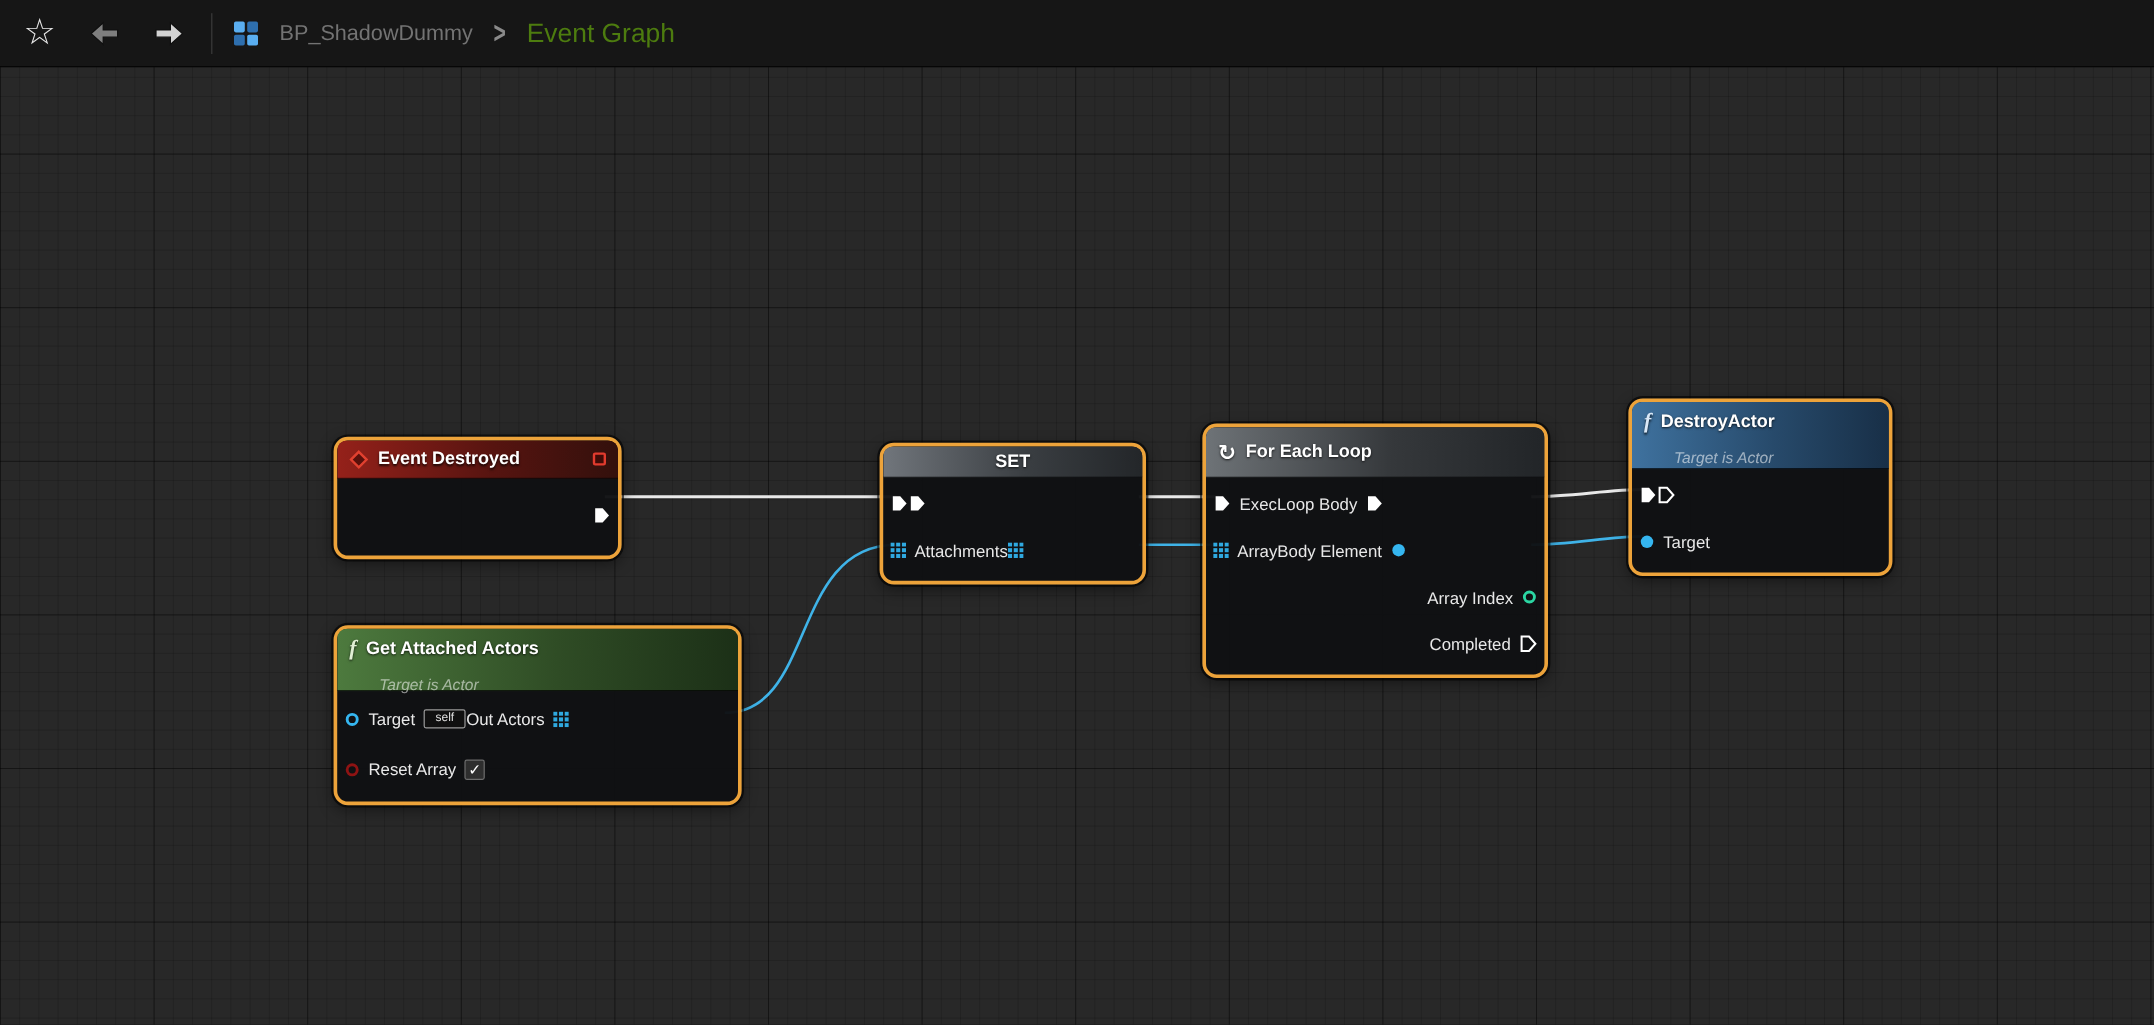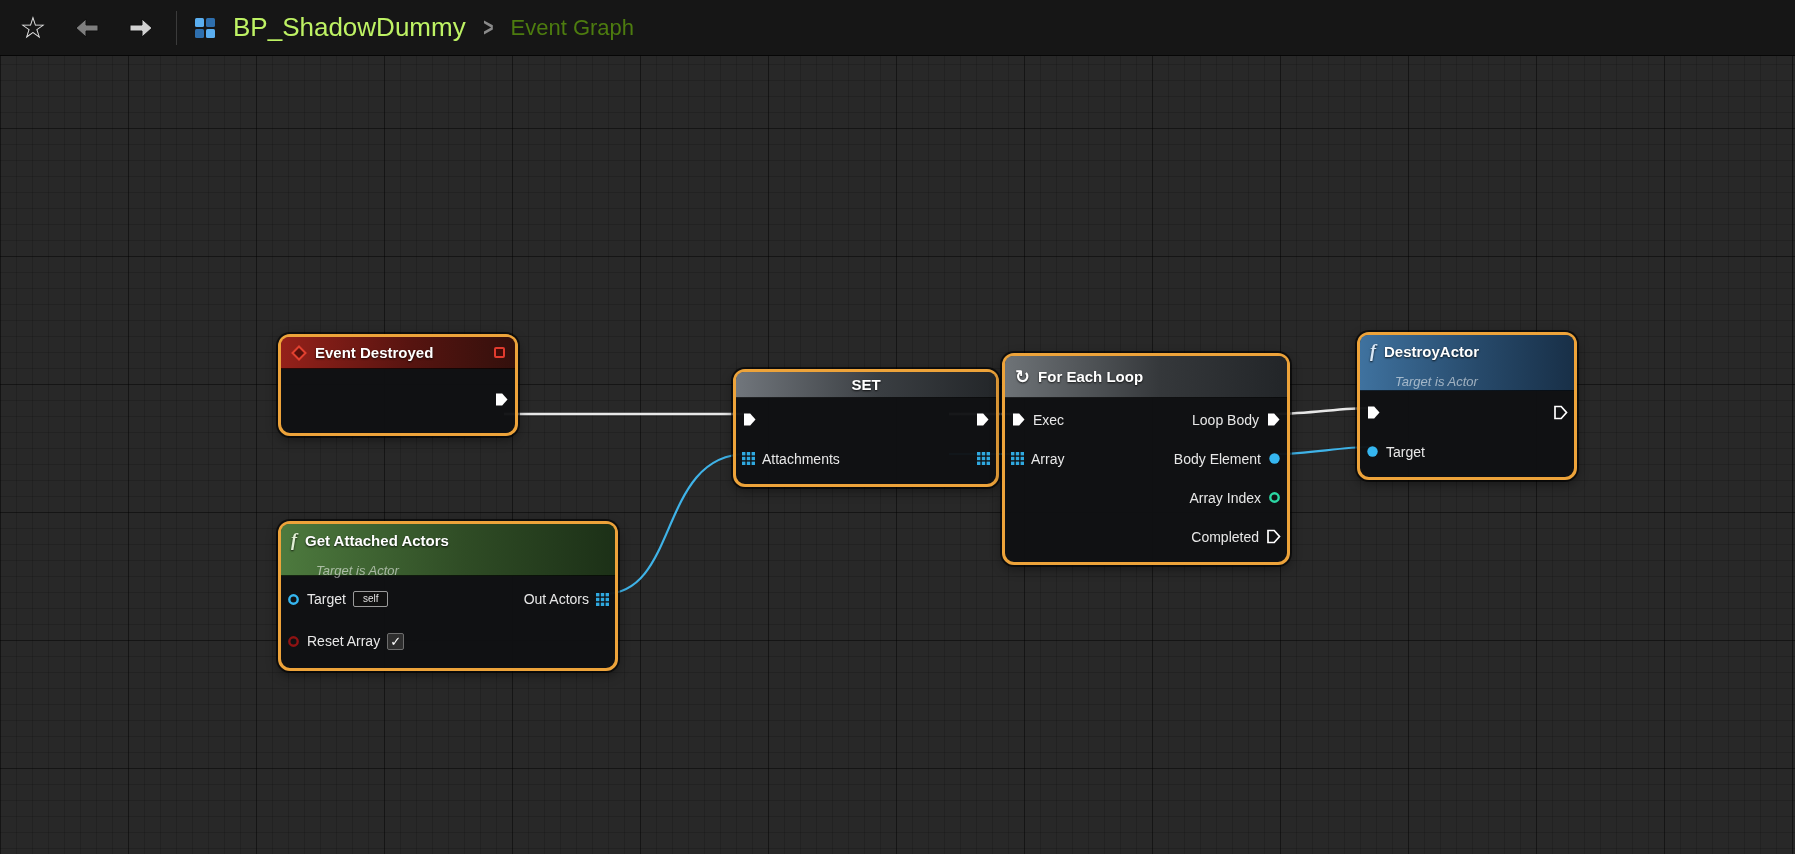--- a/index.html
+++ b/index.html
@@ -8,21 +8,21 @@
   .stage { position:relative; width:1795px; height:854px; overflow:hidden; }
 
   
   .topbar { position:absolute; top:0; left:0; right:0; height:56px; z-index:10;
     background:#161616; border-bottom:1px solid #060606;
     display:flex; align-items:center; gap:16px; padding:0 14px; }
   .tb-btn { display:flex; align-items:center; justify-content:center; width:38px; height:40px;
     background:none; border:none; cursor:pointer; }
   .star-glyph { font-size:30px; color:#e9e9e9; line-height:1; }
   .vsep { width:1px; height:34px; background:#3b3b3b; }
-  .crumb-root { font-size:26px; color:#bef264; }
+  .crumb-root { font-size:18px; color:#737373; }
   .crumb-sep { font-size:22px; color:#8a8a8a; font-weight:bold; transform:scale(.8,1.15); }
   .crumb-current { font-size:22px; color:#4d7c0f; }
   .bp-icon { display:flex; align-items:center; }
 
   
   .canvas { position:absolute; inset:0; z-index:0;
     background-color:#282828;
     background-image:
       linear-gradient(to right, rgba(0,0,0,.38) 1px, transparent 1px),
       linear-gradient(to bottom, rgba(0,0,0,.38) 1px, transparent 1px),
@@ -48,21 +48,21 @@
   .fline1 { display:flex; align-items:center; gap:8px; font-weight:bold; font-size:15px; color:#fff;
     text-shadow:0 1px 2px rgba(0,0,0,.8); }
   .fline2 { font-style:italic; font-size:13px; color:rgba(255,255,255,.55); padding-left:25px; margin-top:14px; }
   .f-glyph { font-family:"Liberation Serif","DejaVu Serif",serif; font-style:italic; font-weight:bold;
     font-size:18px; line-height:1; }
   .hdr-blue .f-glyph { color:#d9e8f7; }
   .hdr-green .f-glyph { color:#e0efd4; }
   .loop-glyph { font-size:18px; color:#fff; line-height:1; }
 
   .nbody { padding:2px 0 6px 0; }
-  .prow { display:flex; align-items:center; justify-content:space-between; padding:0 6px; }
+  .prow { display:flex; align-items:center; padding:0 6px; }
   .prow.right-only { justify-content:flex-end; }
   .pgroup { display:flex; align-items:center; gap:7px; font-size:14px; color:#e8e8e8; }
   .node-event .prow { height:56px; }
   .node-set .prow, .node-fel .prow, .node-da .prow { height:39px; }
   .node-ga .prow { height:42px; }
 
   .delegate-box { width:11px; height:11px; border:2px solid #e13b2e; background:#400b07;
     border-radius:2px; margin-left:auto; }
   .self-box { border:1px solid #9a9a9a; background:#101010; color:#e0e0e0; font-size:10px;
     padding:1px 9px 2px 9px; border-radius:2px; }
@@ -107,40 +107,40 @@
 
   <svg class="wires" width="1795" height="854" viewBox="0 0 1795 854">
     <path d="M504 414 C 590 414, 670 414, 747 414" stroke="#e8e8e8" stroke-width="2.5" fill="none"></path>
     <path d="M949 414 C 972 414, 992 414, 1016 414" stroke="#e8e8e8" stroke-width="2.5" fill="none"></path>
     <path d="M1276 414 C 1310 414, 1340 408, 1370 408" stroke="#e8e8e8" stroke-width="2.5" fill="none"></path>
     <path d="M604 594 C 680 594, 658 454, 747 454" stroke="#3fb3e8" stroke-width="2.2" fill="none"></path>
     <path d="M949 454 C 972 454, 992 454, 1016 454" stroke="#3fb3e8" stroke-width="2.2" fill="none"></path>
     <path d="M1276 454 C 1310 454, 1340 447, 1370 447" stroke="#3fb3e8" stroke-width="2.2" fill="none"></path>
   </svg>
 
-  <div class="node node-event" style="left:278px; top:334px; width:240px;">
+  <div class="node node-event" style="left:278px; top:364px; width:240px;">
     <div class="nheader hdr-event">
       <svg width="16" height="16" viewBox="0 0 16 16">
         <polygon points="8,1.5 14.5,8 8,14.5 1.5,8" fill="#58100b" stroke="#e0402f" stroke-width="2"></polygon>
       </svg>
       <span>Event Destroyed</span>
       <span class="delegate-box"></span>
     </div>
     <div class="nbody">
       <div class="prow right-only">
         <div class="pgroup">
           <svg width="15" height="15" viewBox="0 0 15 15">
             <path d="M2 1.5 H8.2 L13.5 7.5 L8.2 13.5 H2 Z" fill="#ffffff"></path>
           </svg>
         </div>
       </div>
     </div>
   </div>
 
-  <div class="node node-set" style="left:733px; top:369px; width:266px;">
+  <div class="node node-set" style="left:733px; top:369px; width:222px;">
     <div class="nheader hdr-set">
       <span>SET</span>
     </div>
     <div class="nbody">
       <div class="prow">
         <div class="pgroup">
           <svg width="15" height="15" viewBox="0 0 15 15">
             <path d="M2 1.5 H8.2 L13.5 7.5 L8.2 13.5 H2 Z" fill="#ffffff"></path>
           </svg>
         </div>

